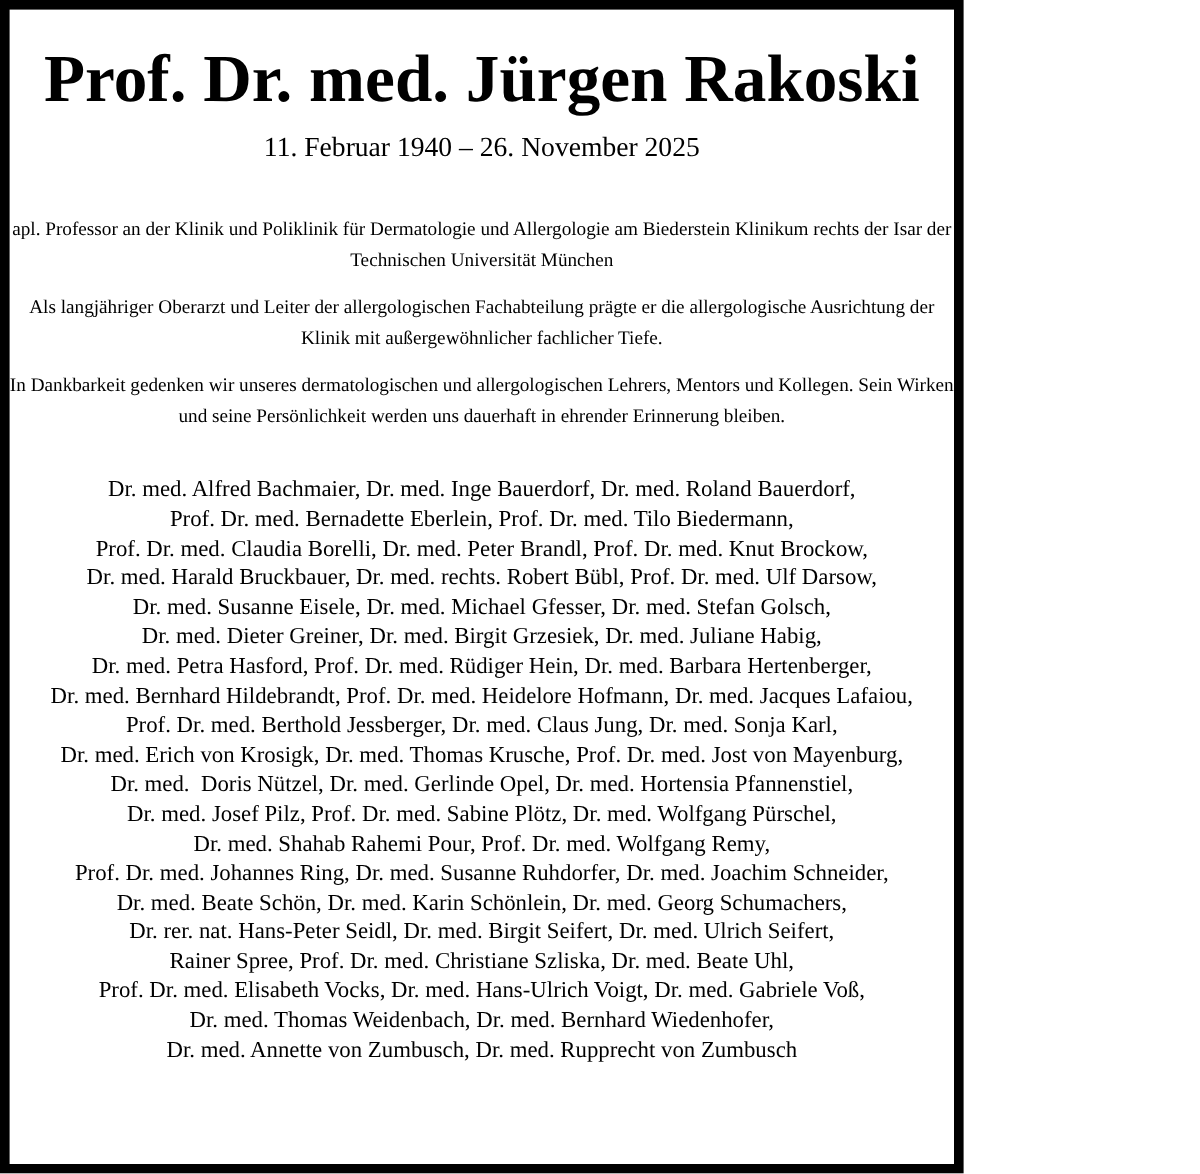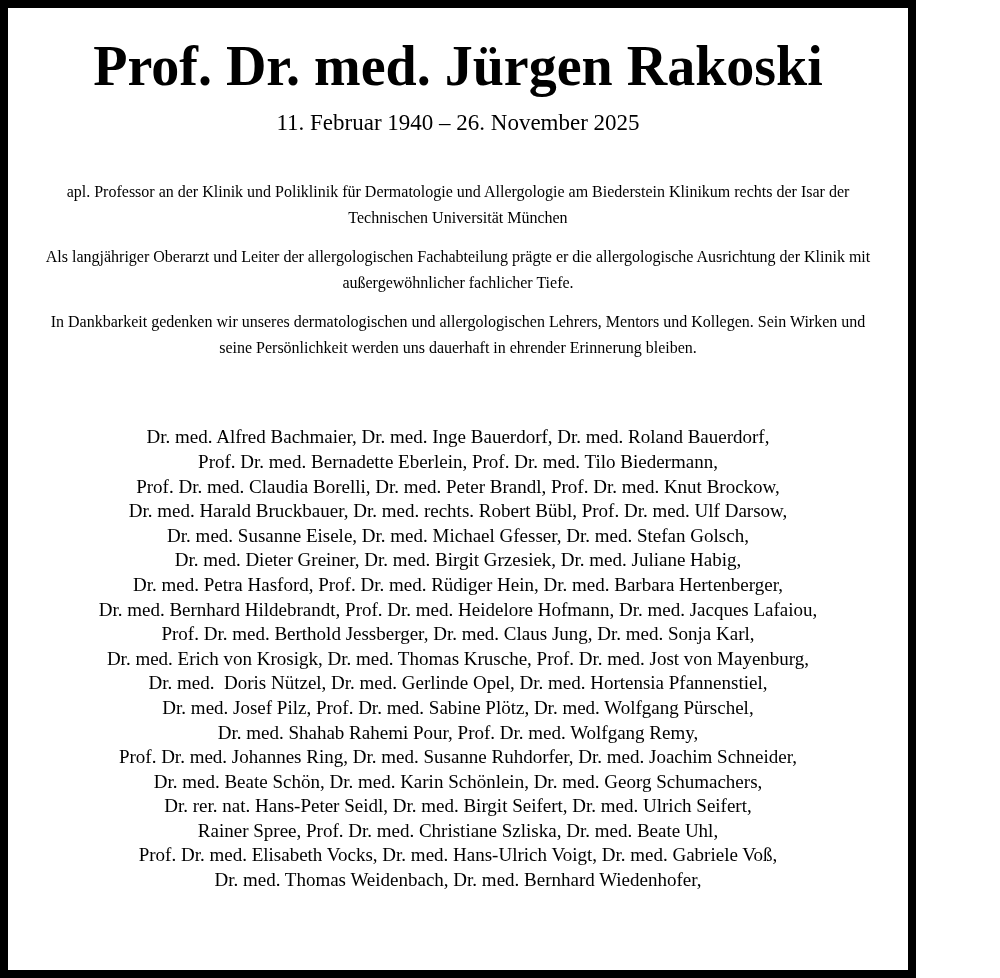--- a/index.html
+++ b/index.html
@@ -2,21 +2,21 @@
 <html lang="de"><head>
 <meta charset="utf-8">
 <title>Traueranzeige</title>
 <style>
   html, body {
     margin: 0;
     padding: 0;
     background: #ffffff;
   }
   .page {
-    width: 916px;
+    width: 803px;
     height: 978px;
     box-sizing: border-box;
     border: 8px solid #000000;
     background: #ffffff;
     color: #000000;
     font-family: "Liberation Serif", "DejaVu Serif", serif;
     text-align: center;
     overflow: hidden;
   }
   .title {
@@ -36,21 +36,21 @@
   .paragraphs {
     margin-top: 41px;
   }
   .paragraphs p {
     max-width: 840px;
     margin: 0 auto 14px auto;
     font-size: 16px;
     line-height: 25.5px;
   }
   .names {
-    margin-top: 65px;
+    margin-top: 36px;
     font-size: 19px;
     line-height: 24.6px;
   }
   .names .name-line {
     white-space: pre; 
   }
 </style>
 </head>
 <body>
 
@@ -79,15 +79,16 @@
     <div class="name-line">Dr. med. Erich von Krosigk, Dr. med. Thomas Krusche, Prof. Dr. med. Jost von Mayenburg,</div>
     <div class="name-line">Dr. med.  Doris Nützel, Dr. med. Gerlinde Opel, Dr. med. Hortensia Pfannenstiel,</div>
     <div class="name-line">Dr. med. Josef Pilz, Prof. Dr. med. Sabine Plötz, Dr. med. Wolfgang Pürschel,</div>
     <div class="name-line">Dr. med. Shahab Rahemi Pour, Prof. Dr. med. Wolfgang Remy,</div>
     <div class="name-line">Prof. Dr. med. Johannes Ring, Dr. med. Susanne Ruhdorfer, Dr. med. Joachim Schneider,</div>
     <div class="name-line">Dr. med. Beate Schön, Dr. med. Karin Schönlein, Dr. med. Georg Schumachers,</div>
     <div class="name-line">Dr. rer. nat. Hans-Peter Seidl, Dr. med. Birgit Seifert, Dr. med. Ulrich Seifert,</div>
     <div class="name-line">Rainer Spree, Prof. Dr. med. Christiane Szliska, Dr. med. Beate Uhl,</div>
     <div class="name-line">Prof. Dr. med. Elisabeth Vocks, Dr. med. Hans-Ulrich Voigt, Dr. med. Gabriele Voß,</div>
     <div class="name-line">Dr. med. Thomas Weidenbach, Dr. med. Bernhard Wiedenhofer,</div>
+    <div class="name-line">Dr. med. Annette von Zumbusch, Dr. med. Rupprecht von Zumbusch</div>
   </div>
 
 </div>
 
 </body></html>

